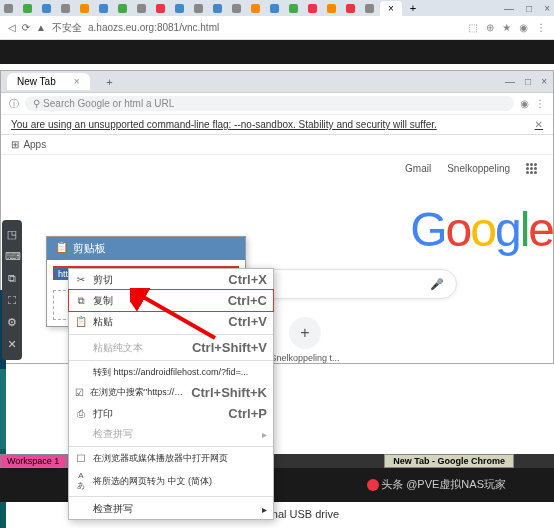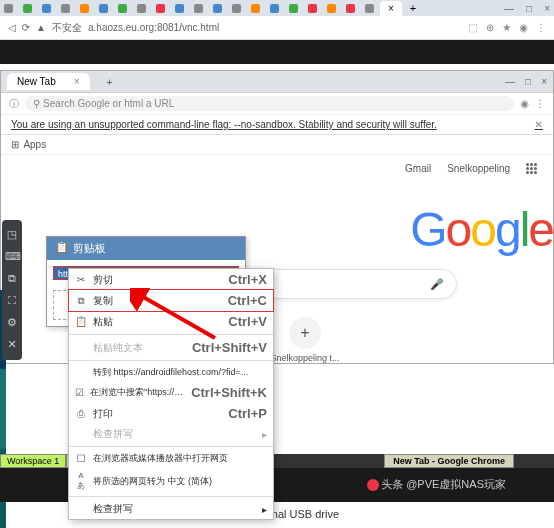--- a/index.html
+++ b/index.html
@@ -72,21 +72,21 @@
 .ctx-sep { height: 1px; background: #ddd; margin: 2px 0; }
 .ctx-icon { width: 12px; text-align: center; color: #555; }
 .ctx-highlight { border: 1px solid #d33; margin: -1px; }
 .ctx-sub { margin-left: auto; }
 
 
 .red-arrow { position: absolute; left: 130px; top: 288px; z-index: 15; pointer-events: none; }
 
 
 .taskbar-row { position: absolute; bottom: 60px; left: 0; right: 0; height: 14px; display: flex; font-size: 9px; }
-.workspace { background: #bef264; border: 1px solid #888; padding: 1px 6px; }
+.workspace { background: #ec4899; border: 1px solid #888; padding: 1px 6px; }
 .task-fill { flex: 1; background: #333; }
 .task-label { background: #d4d4bc; border: 1px solid #888; padding: 1px 8px; font-weight: bold; }
 .task-more { background: #333; width: 40px; }
 
 .bottom-black { position: absolute; bottom: 26px; left: 0; right: 0; height: 34px; background: #1a1a1a; }
 .watermark { position: absolute; bottom: 36px; right: 48px; color: #ccc; font-size: 11px; z-index: 3; }
 .watermark-icon { display: inline-block; width: 12px; height: 12px; border-radius: 50%; background: #e34; vertical-align: middle; margin-right: 2px; }
 
 .bottom-text { position: absolute; bottom: 8px; left: 0; right: 0; text-align: center; font-size: 11px; color: #333; }
 

